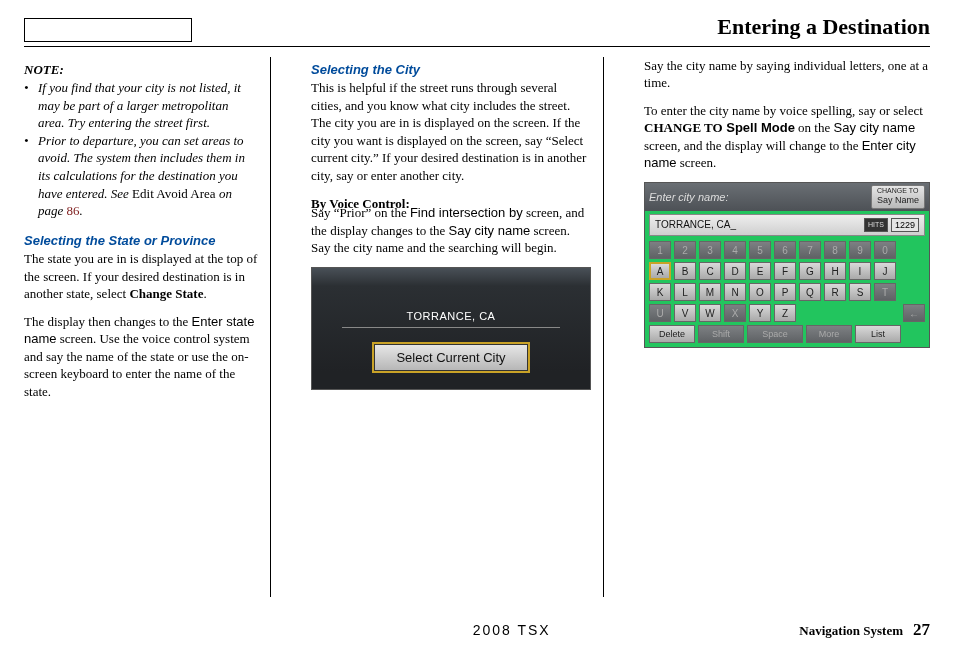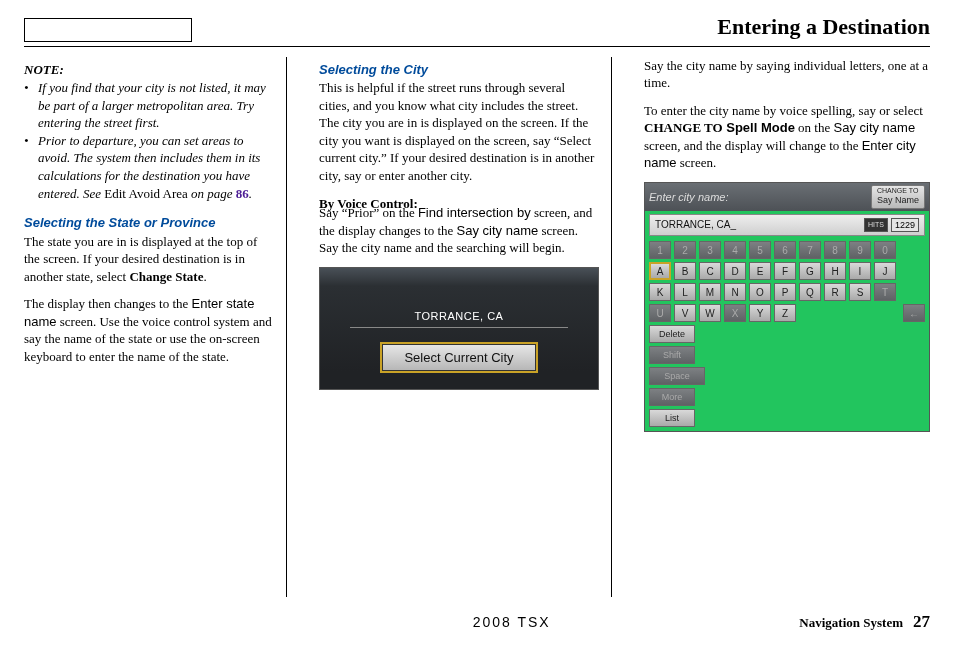--- a/index.html
+++ b/index.html
@@ -27,21 +27,21 @@
     font-weight: bold;
     padding-bottom: 2px;
   }
   hr.hline {
     border: none;
     border-top: 1.3px solid #000;
     margin: 2px 0 10px 0;
   }
   .columns {
     display:flex;
-    gap: 32px;
+    gap: 40px;
     height: 540px;
   }
   .col { flex:1 1 0; position:relative; }
   .col.mid { border-right: 1px solid #000; padding-right:12px; }
   .col.left { border-right: 1px solid #000; padding-right:12px; }
   .section-head {
     font-family: Arial, Helvetica, sans-serif;
     font-weight: bold; font-style: italic;
     font-size: 13px;
     margin-top:4px;
@@ -118,26 +118,26 @@
   .key{
     width:22px; height:18px;
     display:flex;align-items:center;justify-content:center;
     background:linear-gradient(#d9d9d9,#a9a9a9);
     border:1px solid #666; color:#222; font-size:10px;
   }
   .key.dis{ background:linear-gradient(#7d8083,#5f6265); color:#aaa;}
   .key.hl{ border:2px solid #c9a227; width:22px; height:18px;}
   .key.wide{ width:46px; font-size:9px;}
   .key.xwide{ width:56px; font-size:9px;}
-  .bottom-row{display:flex;gap:3px;margin-top:2px;flex-direction:column;}
+  .bottom-row{display:flex;gap:3px;margin-top:2px;}
 
   
   .footer {
     position:absolute;
-    bottom:18px; left:0; right:0;
+    bottom:10px; left:0; right:0;
     padding: 0 24px;
     display:flex;
     align-items:baseline;
     font-size:13px;
   }
   .footer .carname{ flex:1; text-align:center; font-family:Arial,Helvetica,sans-serif; letter-spacing:2px; font-size:14px;}
   .footer .right{ font-weight:bold;}
   .footer .pg{ font-size:17px; margin-left:10px;}
 </style>
 </head>
@@ -154,21 +154,21 @@
   <div class="col left">
     <div class="section-head" style="font-family:'Times New Roman',serif;font-style:italic;">NOTE:</div>
     <ul class="note">
       <li>
         <span class="bullet">•</span>
         <span>If you find that your city is not listed, it may be part of a larger metropolitan area. Try entering the street first.</span>
       </li>
       <li>
         <span class="bullet">•</span>
         <span>
-          <span>Prior to departure, you can set areas to avoid. The system then includes them in its calculations for the destination you have entered. See </span><span style="font-style:normal;">Edit Avoid Area</span><span> on page </span><span style="font-style:normal;color:#4c1d95;font-weight:bold;">86</span><span>.</span>
+          <span>Prior to departure, you can set areas to avoid. The system then includes them in its calculations for the destination you have entered. See </span><span style="font-style:normal;">Edit Avoid Area</span><span> on page </span><span style="font-style:normal;color:#7f1d1d;">86</span><span>.</span>
         </span>
       </li>
     </ul>
 
     <div class="section-head blue">Selecting the State or Province</div>
     <p>
       <span>The state you are in is displayed at the top of the screen. If your desired destination is in another state, select </span><span class="bold">Change State</span><span>.</span>
     </p>
     <p>
       <span>The display then changes to the </span><span class="sans">Enter state name</span><span> screen. Use the voice control system and say the name of the state or use the on-screen keyboard to enter the name of the state.</span>

